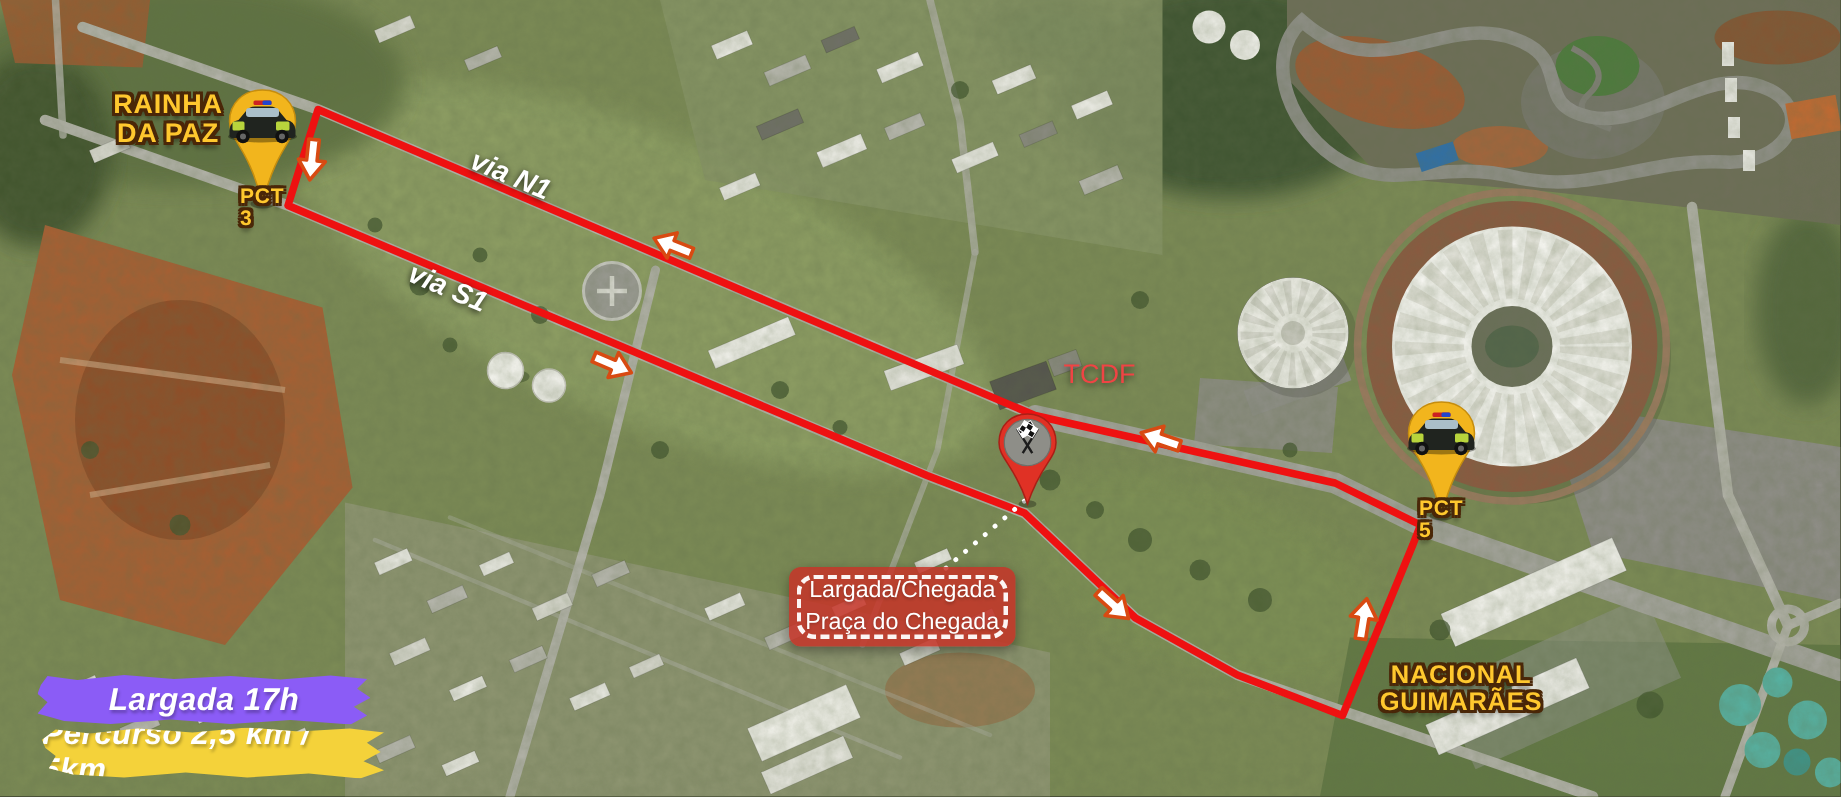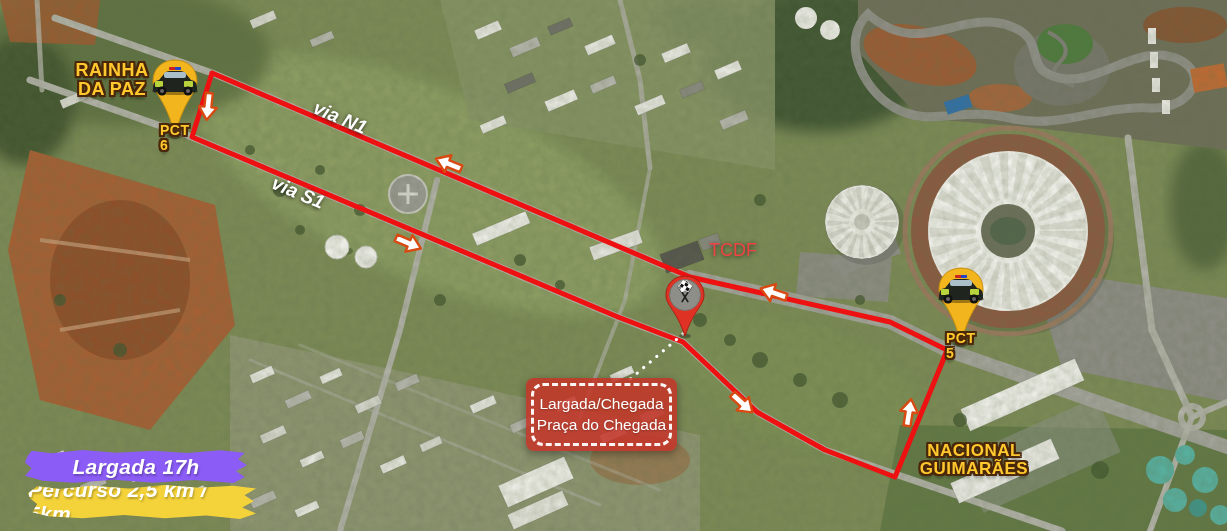--- a/index.html
+++ b/index.html
@@ -19,21 +19,21 @@
   .lbl-estadio{left:1020px;top:249px;font-size:17px;}
   .lbl-ulysses{left:974px;top:437px;font-size:17px;}
 
   .road-lbl{color:#fff;font-style:italic;font-weight:600;font-size:19px;
     text-shadow:0 1px 4px rgba(0,0,0,.75);}
   .lbl-via-n1{left:340px;top:118px;transform:translate(-50%,-50%) rotate(23deg);}
   .lbl-via-s1{left:298px;top:193px;transform:translate(-50%,-50%) rotate(23deg);}
   .lbl-tcdf{left:733px;top:250px;color:#ef4444;font-size:18px;
     text-shadow:0 1px 4px rgba(0,0,0,.65);}
 
-  .callout{position:absolute;left:526px;top:378px;width:151px;height:73px;
+  .callout{position:absolute;left:526px;top:378px;width:151px;height:53px;
     background:rgba(198,52,40,.85);border-radius:8px;box-shadow:0 3px 8px rgba(0,0,0,.35);
     display:flex;align-items:center;justify-content:center;}
   .callout-border{position:absolute;inset:5px;border:3px dashed rgba(255,255,255,.95);border-radius:12px;}
   .callout-text{position:relative;color:#fff;font-size:15.5px;line-height:1.3;text-align:center;
     text-shadow:0 1px 2px rgba(0,0,0,.25);}
 
   .banner{position:absolute;display:flex;align-items:center;justify-content:center;
     color:#fff;font-style:italic;font-weight:bold;font-size:21px;letter-spacing:.3px;
     text-shadow:1px 2px 2px rgba(0,0,0,.25);}
   .banner-red{left:25px;top:450px;width:222px;height:33px;background:#8b5cf6;
@@ -285,21 +285,21 @@
         <path d="M-22,7 q0,-6 6,-7 l5,-6 q2,-3 6,-3 h10 q4,0 6,3 l5,6 q6,1 6,7 v3 q0,2 -2,2 h-40 q-2,0 -2,-2 z" fill="#20241f"></path>
         <rect x="-11" y="-8" width="22" height="6" rx="2" fill="#aabfc9"></rect>
         <rect x="-20" y="1" width="8" height="6" rx="1" fill="#b8d43c"></rect>
         <rect x="9" y="1" width="9" height="6" rx="1" fill="#b8d43c"></rect>
         <circle cx="-13" cy="11" r="4.5" fill="#111"></circle>
           <circle cx="-13" cy="11" r="2" fill="#666"></circle>
         <circle cx="13" cy="11" r="4.5" fill="#111"></circle>
           <circle cx="13" cy="11" r="2" fill="#666"></circle>
       </g>
     </svg>
-    <span class="pin-label yellow-lbl">PCT 6</span>
+    <span class="pin-label yellow-lbl">PCT 3</span>
   </div>
 
   <div class="pin" style="left:931px;top:264px;width:60px;height:84px;">
     <svg width="60" height="84" viewBox="0 0 60 84">
       <ellipse cx="30" cy="80" rx="8" ry="3" fill="rgba(0,0,0,.3)"></ellipse>
       <path d="M30 4 C17 4 8 13 8 25 c0 13 13 17 22 55 9-38 22-42 22-55 C52 13 43 4 30 4 Z" fill="#f2b51d" stroke="#c68d0e" stroke-width="1"></path>
       <g transform="translate(30,24)">
         <ellipse cx="0" cy="11" rx="23" ry="4" fill="rgba(0,0,0,.35)"></ellipse>
         <rect x="-6" y="-13" width="12" height="3" rx="1" fill="#cc2222"></rect>
         <rect x="0" y="-13" width="6" height="3" rx="1" fill="#2244cc"></rect>

